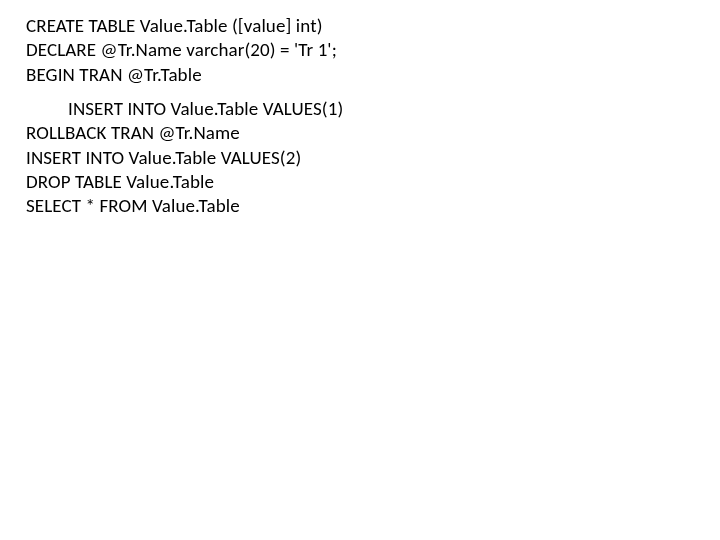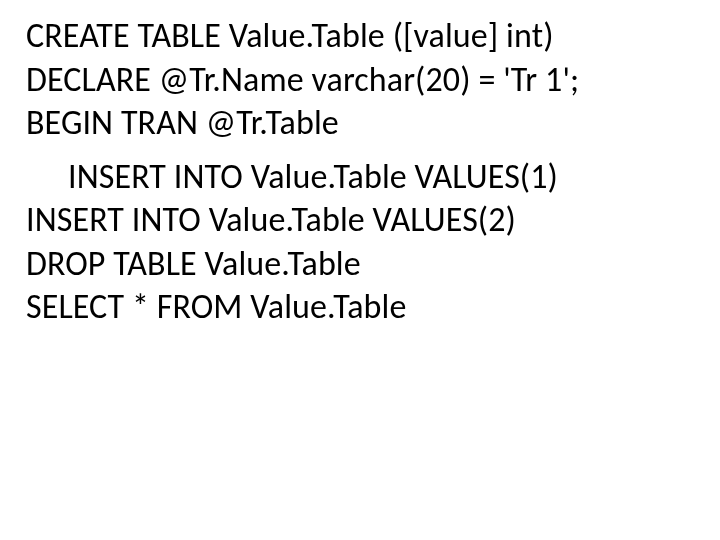--- a/index.html
+++ b/index.html
@@ -11,38 +11,39 @@
     font-family: Calibri, "Segoe UI", Arial, sans-serif;
   }
   .slide {
     box-sizing: border-box;
     padding: 14px 0 0 26px;
     width: 720px;
     height: 540px;
     color: #000;
   }
   .code-block {
-    font-size: 34px;
+    font-size: 19px;
     line-height: 1.28;
     letter-spacing: 0.1px;
   }
   .line {
     white-space: pre;
   }
   .indent {
     padding-left: 42px;
     margin-top: 10px;
   }
 </style>
 </head>
 <body>
 
 <div class="slide">
   <div class="code-block">
     <div class="line">CREATE TABLE Value.Table ([value] int)</div>
     <div class="line">DECLARE @Tr.Name varchar(20) = 'Tr 1';</div>
     <div class="line">BEGIN TRAN @Tr.Table</div>
     <div class="line indent">INSERT INTO Value.Table VALUES(1)</div>
+    <div class="line">ROLLBACK TRAN @Tr.Name</div>
     <div class="line">INSERT INTO Value.Table VALUES(2)</div>
     <div class="line">DROP TABLE Value.Table</div>
     <div class="line">SELECT * FROM Value.Table</div>
   </div>
 </div>
 
 </body></html>

